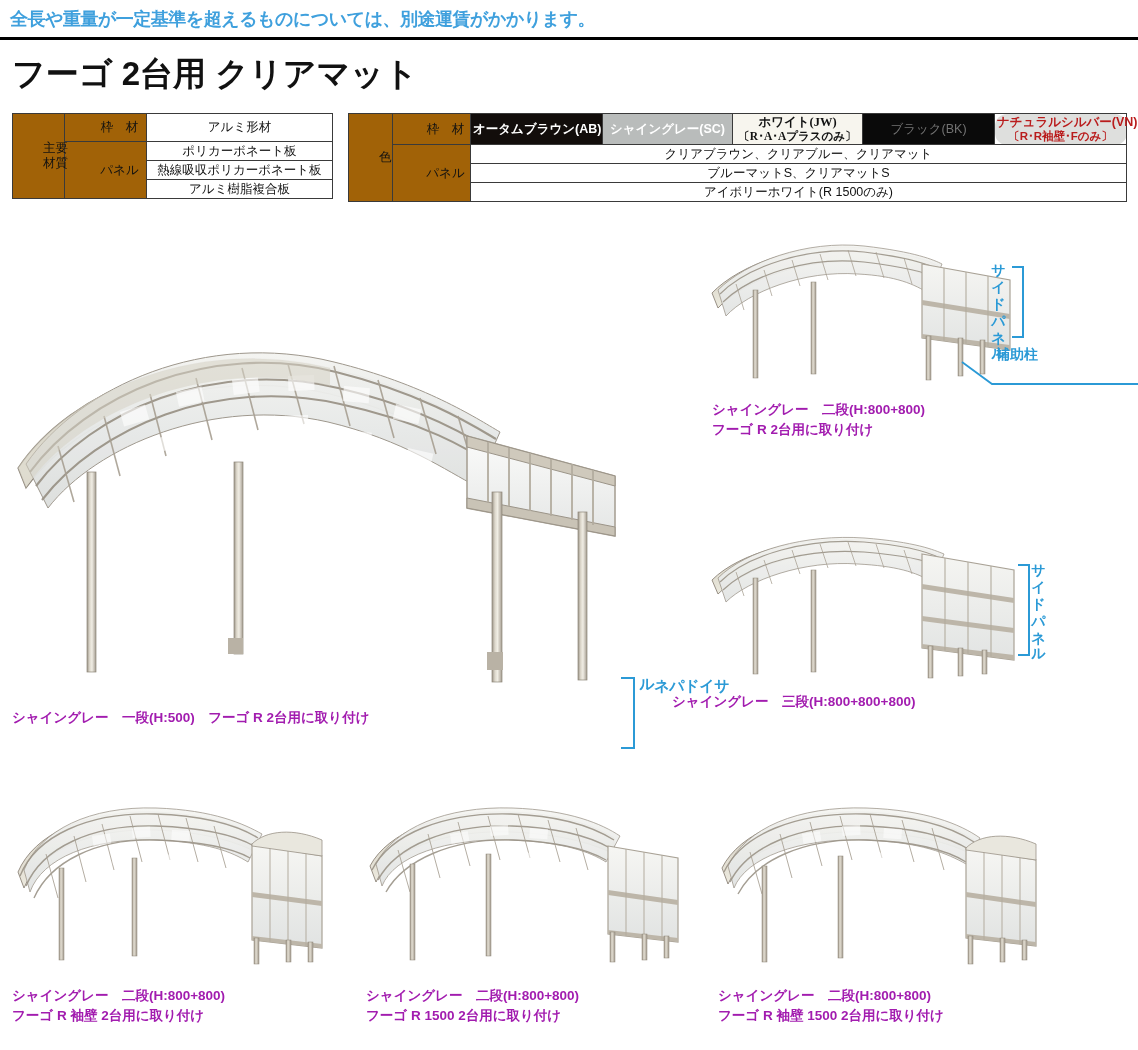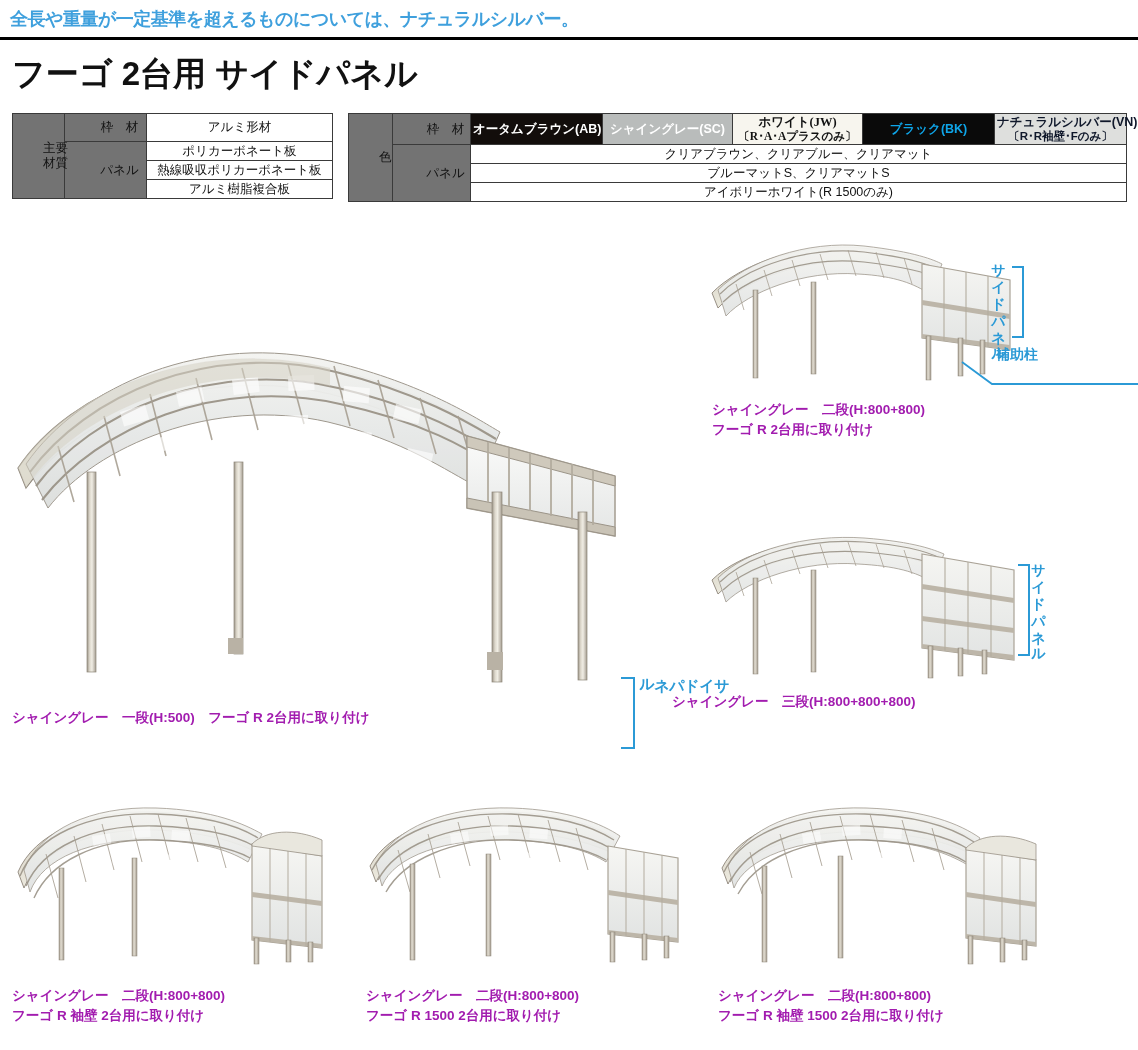--- a/index.html
+++ b/index.html
@@ -41,32 +41,32 @@
   }
   .spec-table td{
     border:1px solid #3a3a3a;
     text-align:center;
     vertical-align:middle;
     padding:1px 2px;
     line-height:1.18;
     white-space:nowrap;
     background:#fff;
   }
-  .spec-table td.hd{ background:#737373;padding-left:30px; }
+  .spec-table td.hd{ background:#a16207;padding-left:30px; }
   .row-h{ height:28px; }
   .row-s{ height:19px; }
 
   #material-table{ left:12px; top:113px; width:320px; }
   #color-table{ left:348px; top:113px; width:778px; }
 
   td.sw-ab{ background:#120d0b; color:#ffffff; font-weight:bold;margin-left:8px; }
   td.sw-sc{ background:#b9bcbb; color:#ffffff; font-weight:bold; }
   td.sw-jw{ background:#f7f5ee; color:#111; font-weight:bold;font-family:Liberation Serif, serif; }
-  td.sw-bk{ background:#0a0a0a; color:#0ea5e9; font-weight:bold; }
-  td.sw-vn{ background:#dedfdd; color:#0f172a; font-weight:bold; }
+  td.sw-bk{ background:#0a0a0a; color:#737373; font-weight:normal; }
+  td.sw-vn{ background:#dedfdd; color:#b91c1c; font-weight:bold;border-radius:12px; }
   .sw-sub{ font-size:11.5px; font-weight:bold; display:block;text-align:center; }
 
   
   .figure{ position:absolute; }
   .caption{
     font-size:13.5px; color:#a21caf; line-height:1.45;
     white-space:nowrap; font-weight:600;
   }
   .roof-svg{ display:block; overflow:visible; }
 
@@ -84,24 +84,24 @@
   .bracket{
     position:absolute;
     border:2.5px solid #2b9ad6;
     border-left:none;
   }
 </style>
 </head>
 <body>
 
 <div id="notice-banner">
-  <span class="notice-text">全長や重量が一定基準を超えるものについては、ナチュラルシルバー。</span>
-</div>
-
-<div id="page-title">フーゴ 2台用 サイドパネル</div>
+  <span class="notice-text">全長や重量が一定基準を超えるものについては、別途運賃がかかります。</span>
+</div>
+
+<div id="page-title">フーゴ 2台用 クリアマット</div>
 
 <table id="material-table" class="spec-table">
   <colgroup>
       <col style="width:52px">
       <col style="width:82px">
       <col style="width:186px">
     </colgroup>
   <tbody>
     <tr class="row-h">
       <td class="hd" rowspan="4">

